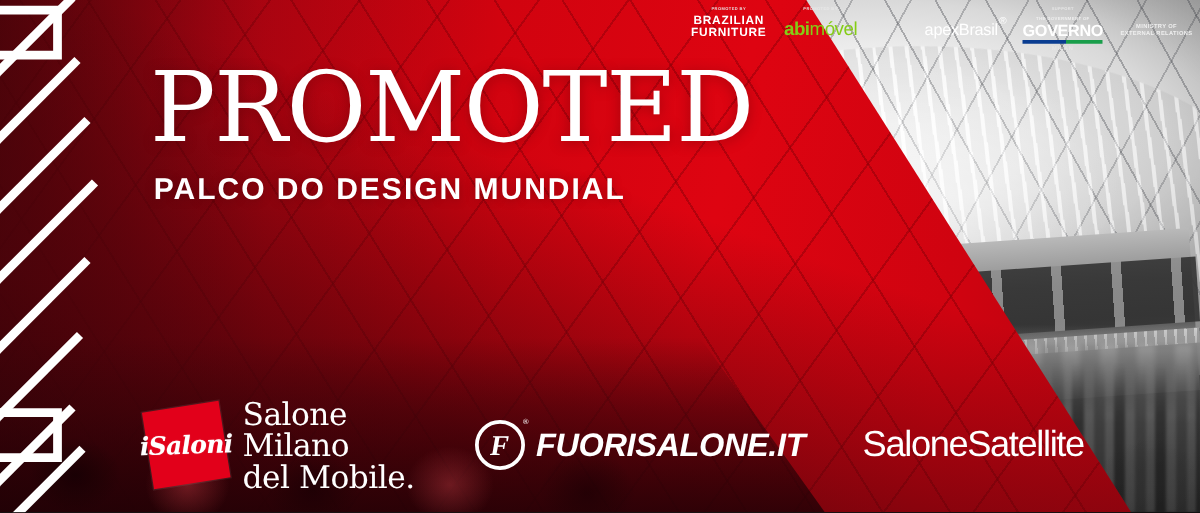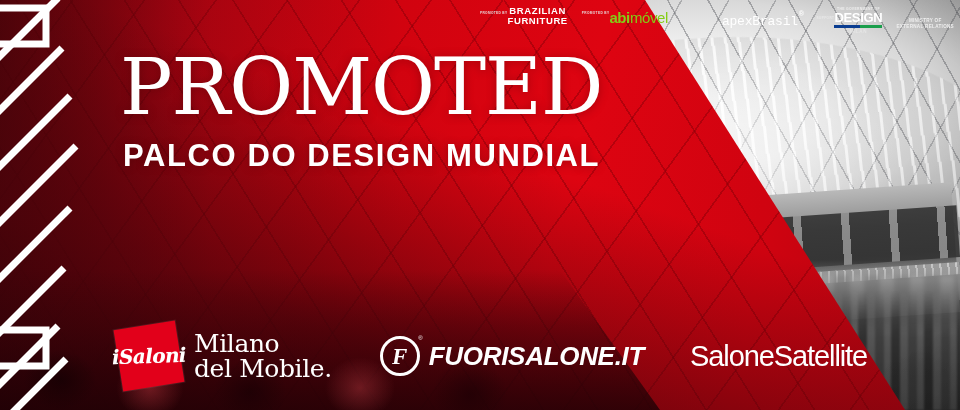--- a/index.html
+++ b/index.html
@@ -149,53 +149,53 @@
     letter-spacing:-1px;
     margin:0;
     white-space:nowrap;
     text-shadow:0 1px 10px rgba(60,0,5,.35);
   }
   .h-line2{margin-top:4px;}
   .subhead{
     margin:14px 0 0 3px;
     font-family:"Liberation Sans", sans-serif;
     font-weight:700;
-    font-size:31px;
+    font-size:24px;
     letter-spacing:1.6px;
     color:#fff;
     white-space:nowrap;
     text-shadow:0 1px 8px rgba(60,0,5,.35);
   }
 
   
   .sponsors{
     position:absolute;right:6px;top:6px;
     display:flex;align-items:flex-start;gap:14px;
     height:40px;
   }
-  .sp{display:flex;flex-direction:row;align-items:center;justify-content:flex-start;}
+  .sp{display:flex;flex-direction:column;align-items:center;justify-content:flex-start;}
   .sp-kicker{
     font-size:3.2px;letter-spacing:.35px;color:#e9e9e9;
     text-transform:uppercase;font-weight:700;line-height:1;margin-bottom:3px;
     opacity:.92;white-space:nowrap;
   }
   .sp-kicker.ph{visibility:hidden;}
   .lg-brazfurn{
     font-family:"Liberation Sans", sans-serif;font-weight:700;
     font-size:9.5px;line-height:9.5px;letter-spacing:.6px;color:#fff;text-align:center;
     text-transform:uppercase;
   }
   .lg-abi{
     font-family:"Liberation Sans", sans-serif;font-size:15px;line-height:15px;color:#84cc16;
     letter-spacing:-.4px;margin-top:4px;
   }
   .lg-abi b{font-weight:700;}
   .lg-abi span{font-weight:400;}
   .lg-apex{
-    font-family:Liberation Mono, monospace;font-size:13px;line-height:13px;color:#fff;
+    font-family:Liberation Sans, sans-serif;font-size:13px;line-height:13px;color:#fff;
     letter-spacing:-.2px;margin-top:5px;position:relative;padding-left:40px;
   }
   .lg-apex sup{font-size:8px;position:relative;top:-4px;left:1px;}
   .lg-brazil-milan{margin-top:2px;text-align:center;}
   .bm-top{font-size:3.4px;letter-spacing:.3px;color:#efefef;text-transform:uppercase;font-weight:700;line-height:1;}
   .bm-main{
     font-family:"Liberation Sans", sans-serif;font-weight:700;font-size:13px;line-height:13px;
     color:#fff;letter-spacing:-.3px;
   }
   .bm-bar{height:3px;width:100%;background:linear-gradient(90deg,#0a3d91 0%,#0a3d91 55%,#1a9e4b 55%,#1a9e4b 100%);margin-top:1px;}
@@ -326,21 +326,21 @@
 
     <div class="sp">
       <div class="sp-kicker ph"></div>
       <div class="lg-apex"><span>apexBrasil</span><sup>®</sup></div>
     </div>
 
     <div class="sp">
       <div class="sp-kicker">SUPPORT</div>
       <div class="lg-brazil-milan">
         <div class="bm-top">THE GOVERNMENT OF</div>
-        <div class="bm-main">DESIGN</div>
+        <div class="bm-main">GOVERNO</div>
         <div class="bm-bar"></div>
         <div class="bm-sub">MILAN</div>
       </div>
     </div>
 
     <div class="sp">
       <div class="lg-mre">
         <div>MINISTRY OF</div>
         <div>EXTERNAL RELATIONS</div>
       </div>
@@ -348,20 +348,21 @@
 
 
   </div>
 
   <div class="logo-row">
 
     <div class="isaloni-mark">
       <span class="txt">iSaloni</span>
     </div>
     <div class="salone-word">
+      <div>Salone</div>
       <div>Milano</div>
       <div>del Mobile.</div>
     </div>
 
     <div class="fuori">
       <div class="fuori-mark">
         <span class="f">F</span>
         <span class="fuori-reg">®</span>
       </div>
       <div class="fuori-word">FUORISALONE.IT</div>

